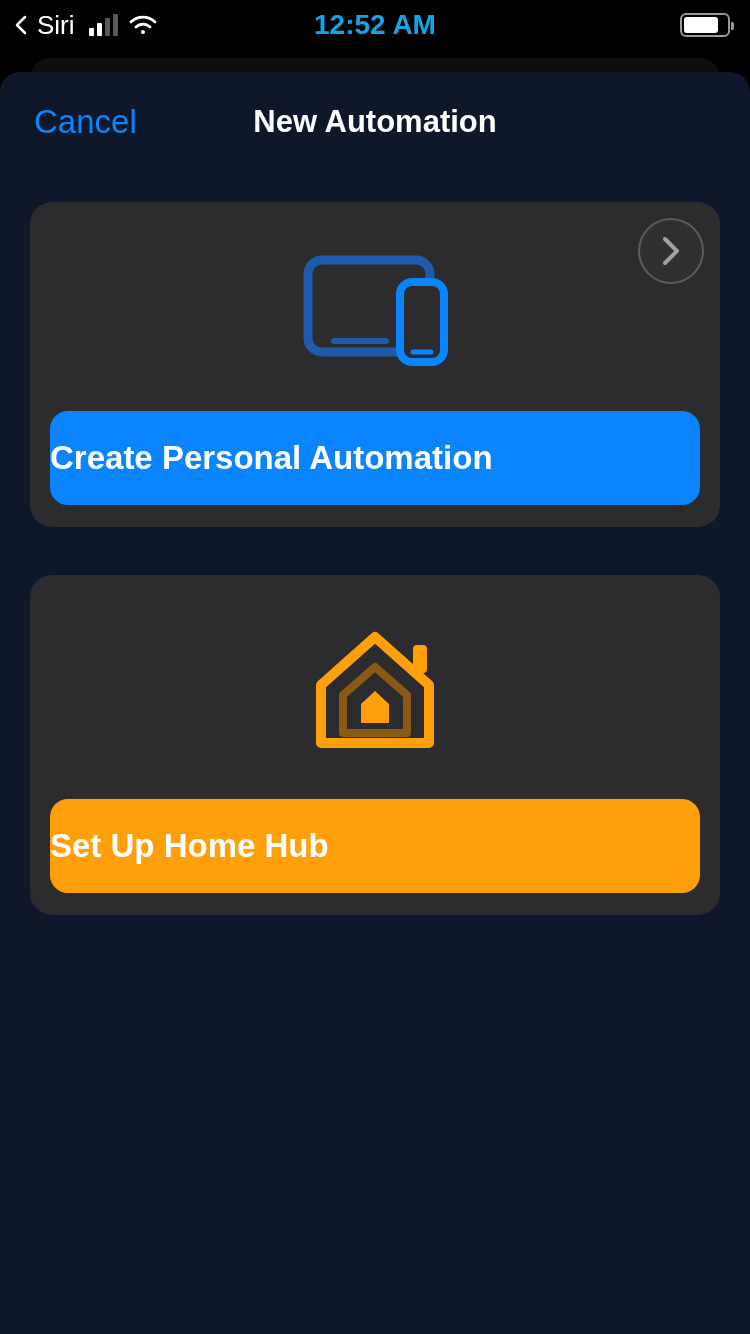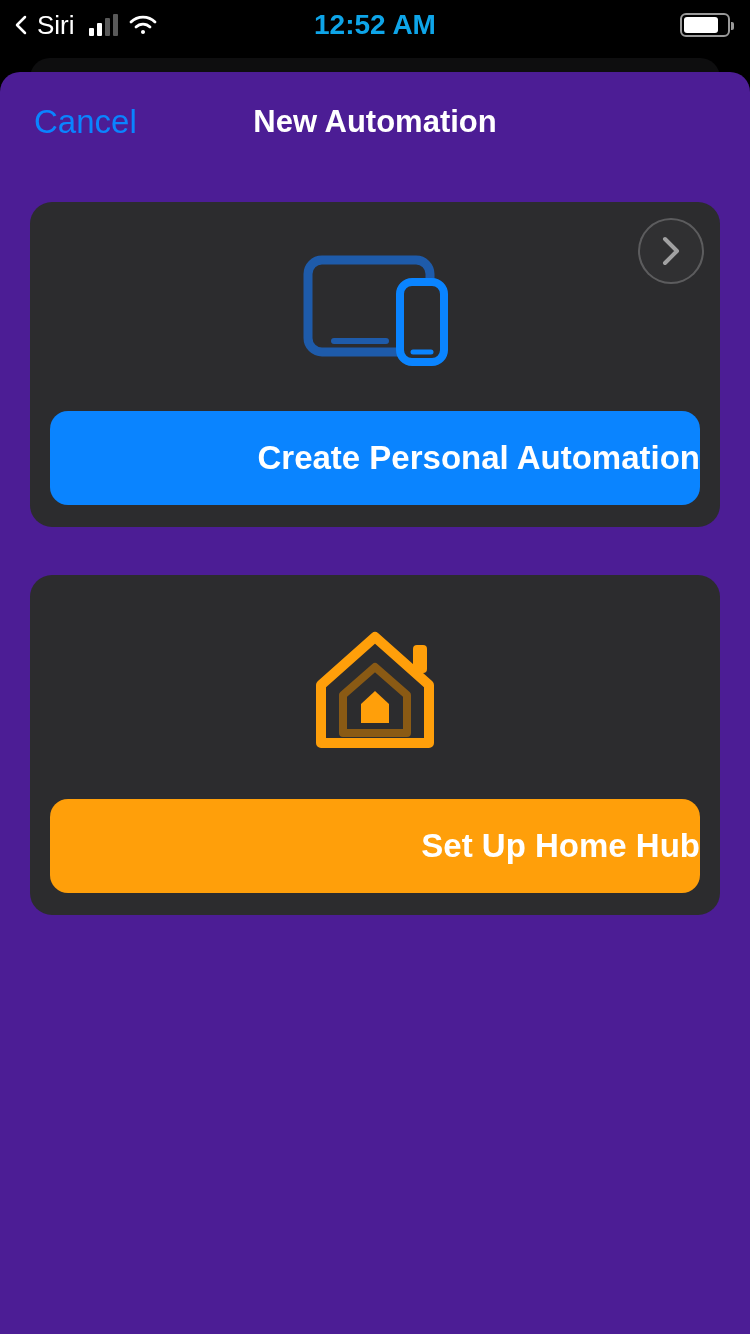--- a/index.html
+++ b/index.html
@@ -93,21 +93,21 @@
       height: 100%;
       background: #fff;
       border-radius: 3px;
     }
     .sheet {
       position: absolute;
       top: 72px;
       left: 0;
       right: 0;
       bottom: 0;
-      background: #4c1d95;
+      background: #0f172a;
       border-radius: 20px 20px 0 0;
     }
     .sheet-back {
       position: absolute;
       top: 58px;
       left: 30px;
       right: 30px;
       height: 40px;
       background: #0e0e0f;
       border-radius: 20px 20px 0 0;
@@ -172,21 +172,21 @@
     .action-btn {
       display: block;
       width: 100%;
       border: none;
       border-radius: 18px;
       font-size: 33px;
       font-weight: 600;
       font-family: inherit;
       color: #fff;
       padding: 28px 0;
-      text-align: right;
+      text-align: left;
     }
     .btn-blue {
       background: #0a84ff;
     }
     .btn-orange {
       background: #ff9f0a;
     }
   </style>
 </head>
 <body>

